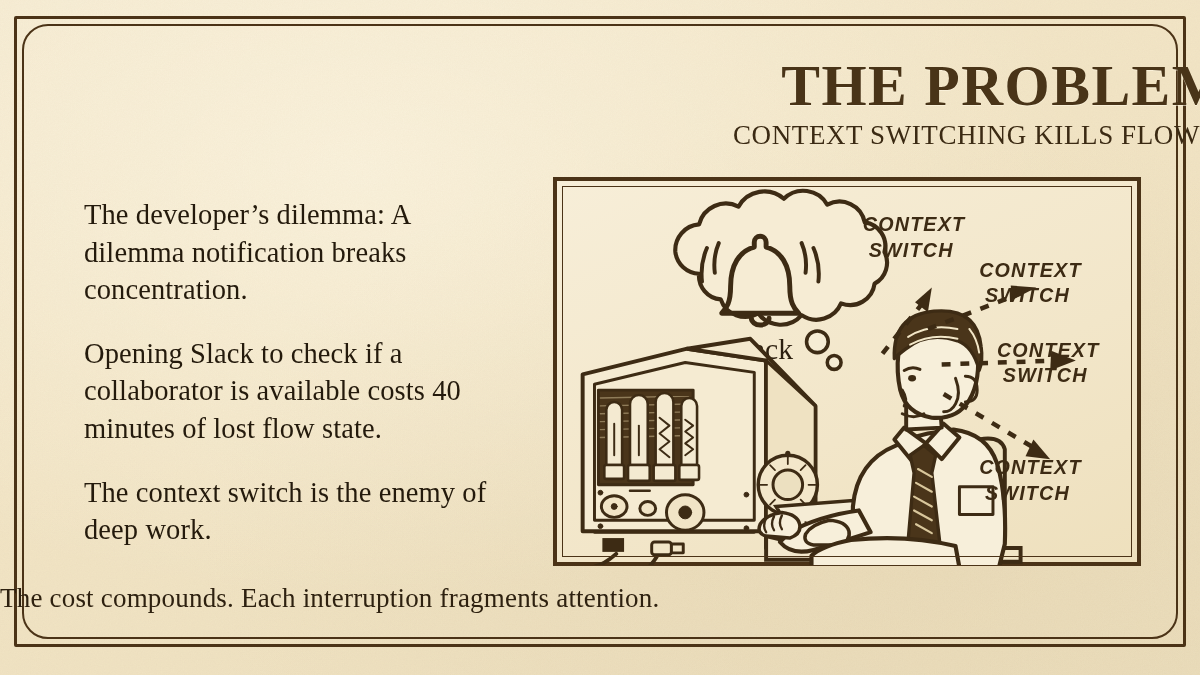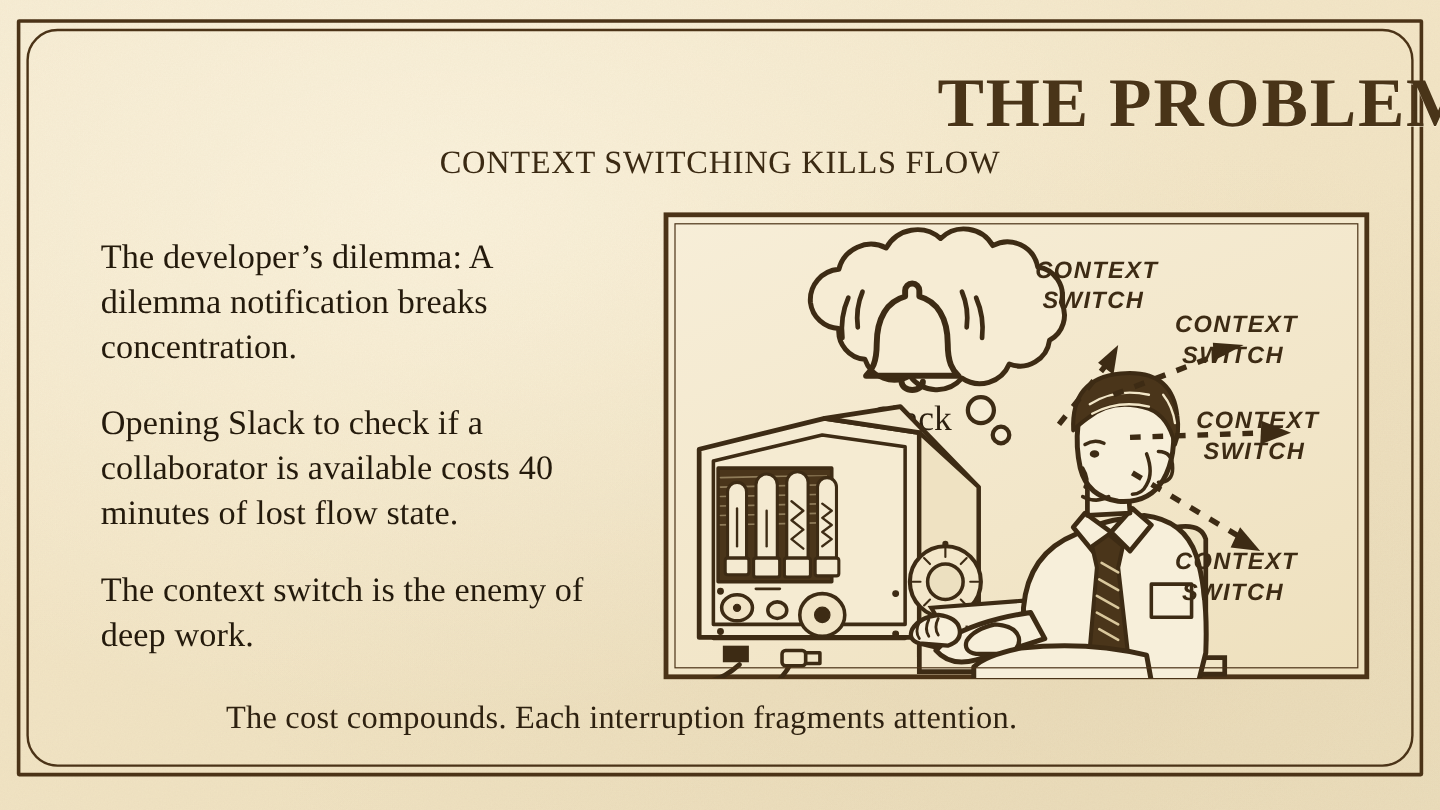--- a/index.html
+++ b/index.html
@@ -69,21 +69,21 @@
     letter-spacing: 1.5px;
     color: #493418;
     text-shadow: 0 1px 0 rgba(255,248,228,0.6);
     margin-left: 28px;
   }
   .subtitle {
     position: absolute;
     top: 120px;
     left: 0;
     width: 1200px;
-    text-align: center;
+    text-align: right;
     font-family: "Liberation Serif", serif;
     font-size: 27px;
     letter-spacing: 0.6px;
     color: #3b2a13;
   }
 
   
   .body-col {
     position: absolute;
     left: 84px;
@@ -122,21 +122,21 @@
     position: absolute;
     inset: 0;
   }
 
   
   .caption {
     position: absolute;
     top: 583px;
     left: 0;
     width: 1036px;
-    text-align: center;
+    text-align: left;
     font-family: "Liberation Serif", serif;
     font-size: 27px;
     color: #2e2110;
     letter-spacing: 0.2px;
   }
 
   .ink { fill: none; stroke: #3d2b14; stroke-linecap: round; stroke-linejoin: round; }
 </style>
 </head>
 <body>

